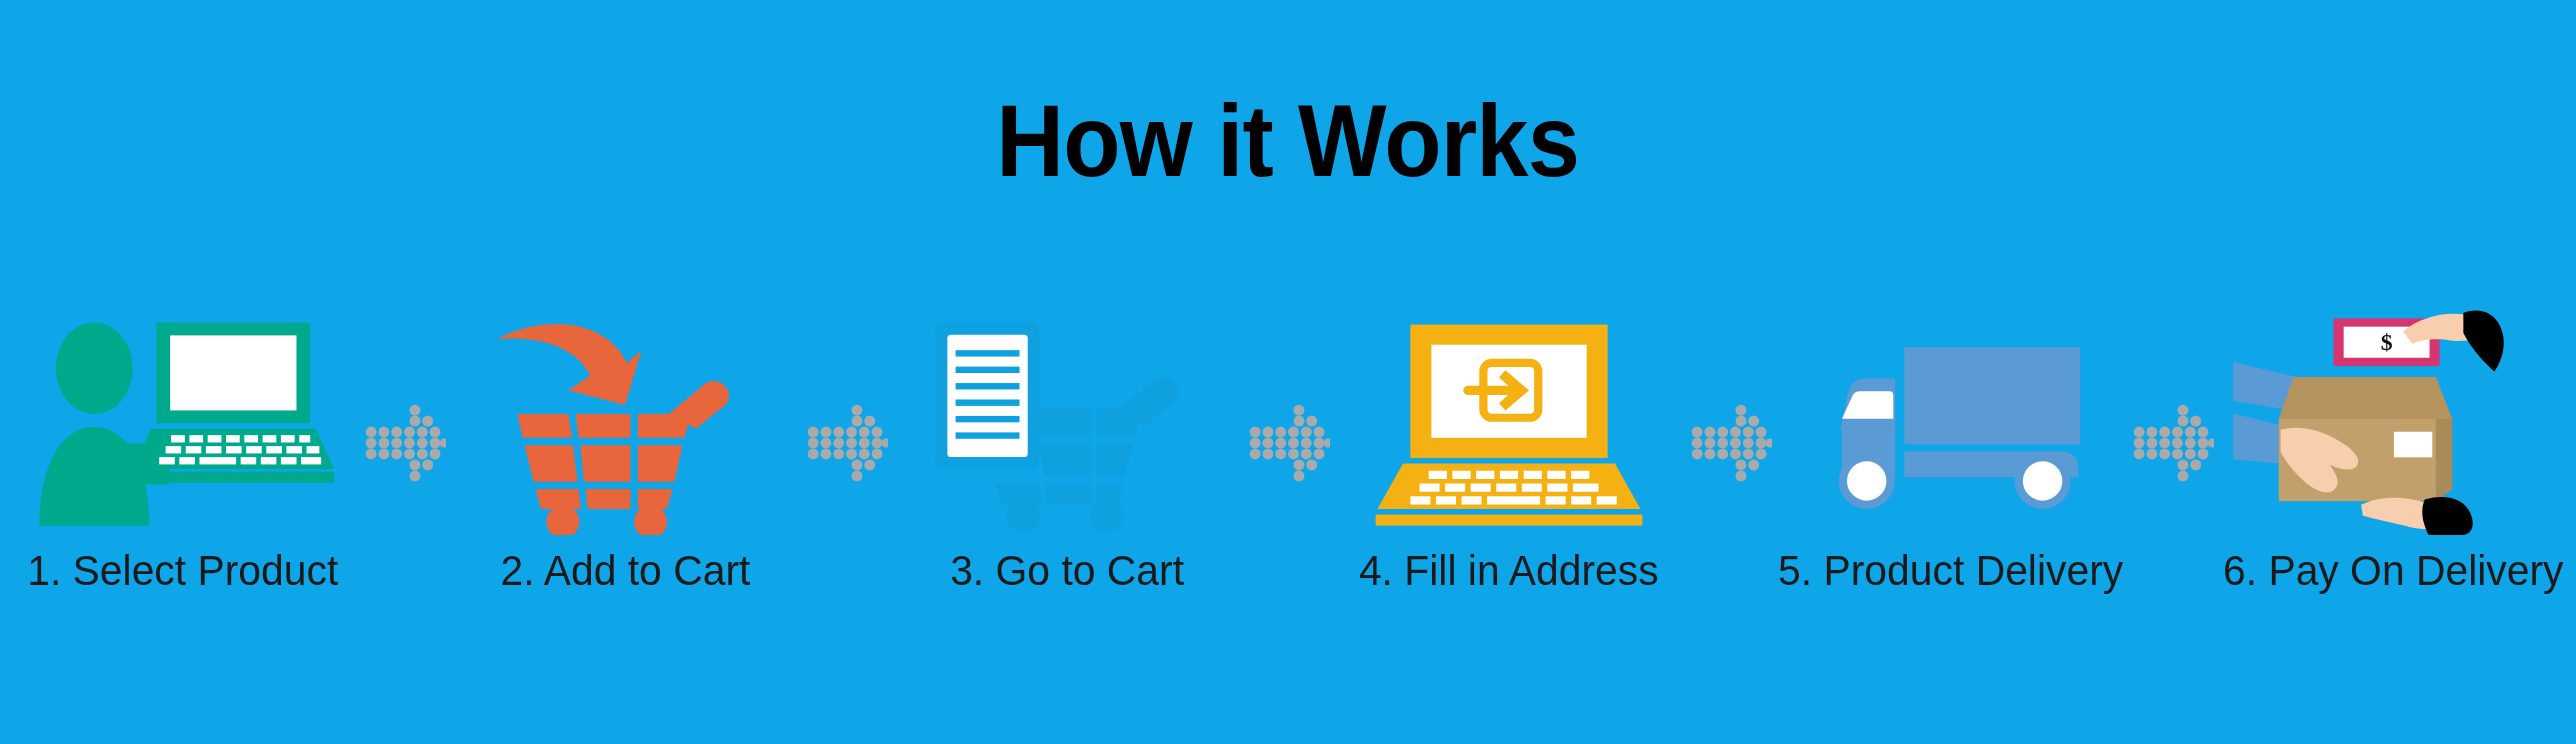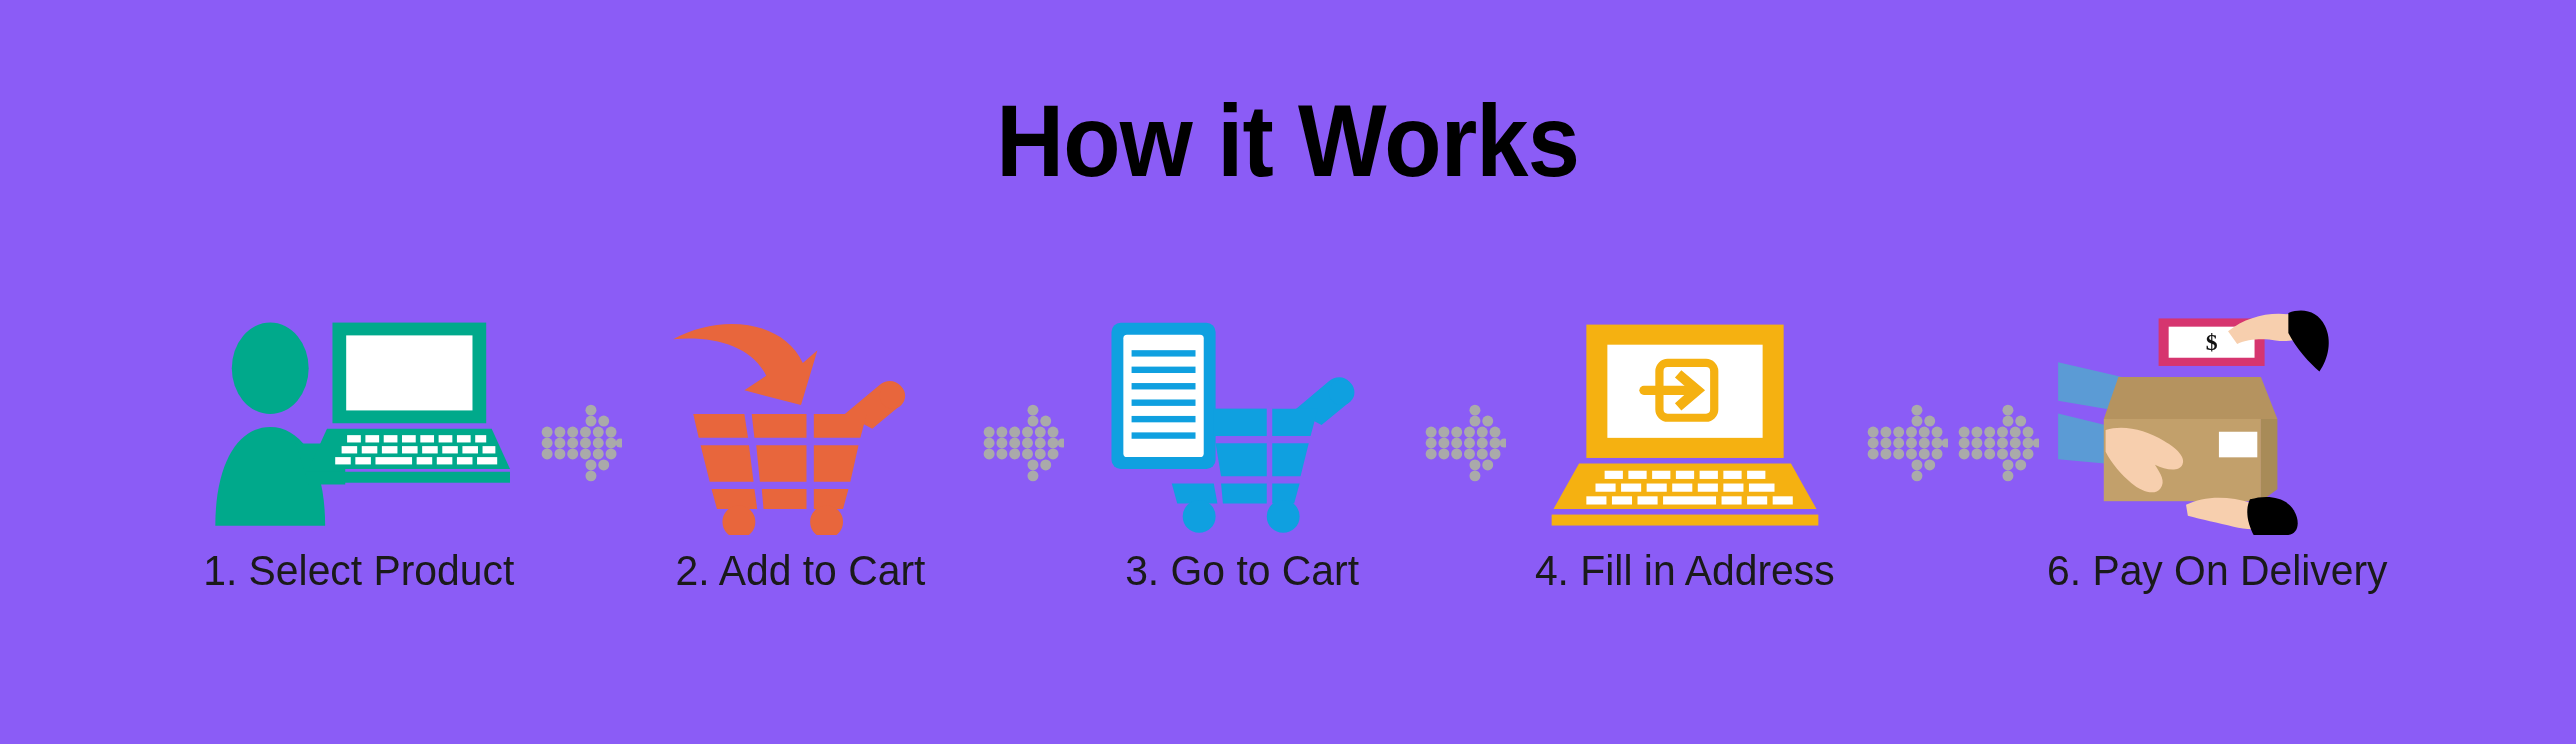--- a/index.html
+++ b/index.html
@@ -10,21 +10,21 @@
     height: 745px;
     background: #ffffff;
     font-family: "Liberation Sans", "DejaVu Sans", sans-serif;
     overflow: hidden;
   }
 
   .page {
     position: relative;
     width: 2576px;
     height: 745px;
-    background: #8b5cf6;
+    background: #0ea5e9;
   }
 
   
   .title-wrap {
     position: absolute;
     top: 90px;
     left: 0;
     width: 2576px;
     text-align: center;
   }
@@ -410,20 +410,41 @@
             <circle cx="52" cy="58" r="6"></circle>
             <circle cx="66" cy="58" r="6"></circle>
             <circle cx="80" cy="58" r="6"></circle>
           <circle cx="58" cy="70" r="6"></circle>
             <circle cx="72" cy="70" r="6"></circle>
           <circle cx="58" cy="82" r="6"></circle>
         </g>
       </svg>
     </div>
 
+    <div class="step">
+      <div class="icon-box">
+        <svg width="284" height="197" viewBox="0 0 310 215">
+
+          <rect x="104" y="10" width="192" height="106" fill="#5B9BD5"></rect>
+
+          <path d="M104 124 L274 124 C288 124 294 131 294 142 L294 152 L104 152 Z" fill="#5B9BD5"></path>
+
+          <path d="M36 96 L42 62 C45 50 53 46 62 46 L94 46 L94 152 L36 152 Z" fill="#5B9BD5"></path>
+
+          <path d="M34 100 L44 56 C47 46 56 44 66 44 L94 44 L94 100 Z" fill="#5B9BD5"></path>
+
+          <path d="M56 58 L88 58 C91 58 92 60 92 63 L92 88 L36 88 L48 62 C50 59 52 58 56 58 Z" fill="#ffffff"></path>
+
+          <circle cx="63" cy="156" r="26" fill="#ffffff" stroke="#5B9BD5" stroke-width="9"></circle>
+
+          <circle cx="255" cy="156" r="26" fill="#ffffff" stroke="#5B9BD5" stroke-width="9"></circle>
+        </svg>
+      </div>
+      <div class="step-label">5. Product Delivery</div>
+    </div>
 
     <div class="sep">
       <svg class="dot-arrow" width="84" height="84" viewBox="0 0 92 92">
         <g fill="#AAAAAA">
           <circle cx="58" cy="10" r="6"></circle>
           <circle cx="58" cy="22" r="6"></circle>
             <circle cx="72" cy="22" r="6"></circle>
           <circle cx="10" cy="34" r="6"></circle>
             <circle cx="24" cy="34" r="6"></circle>
             <circle cx="38" cy="34" r="6"></circle>

